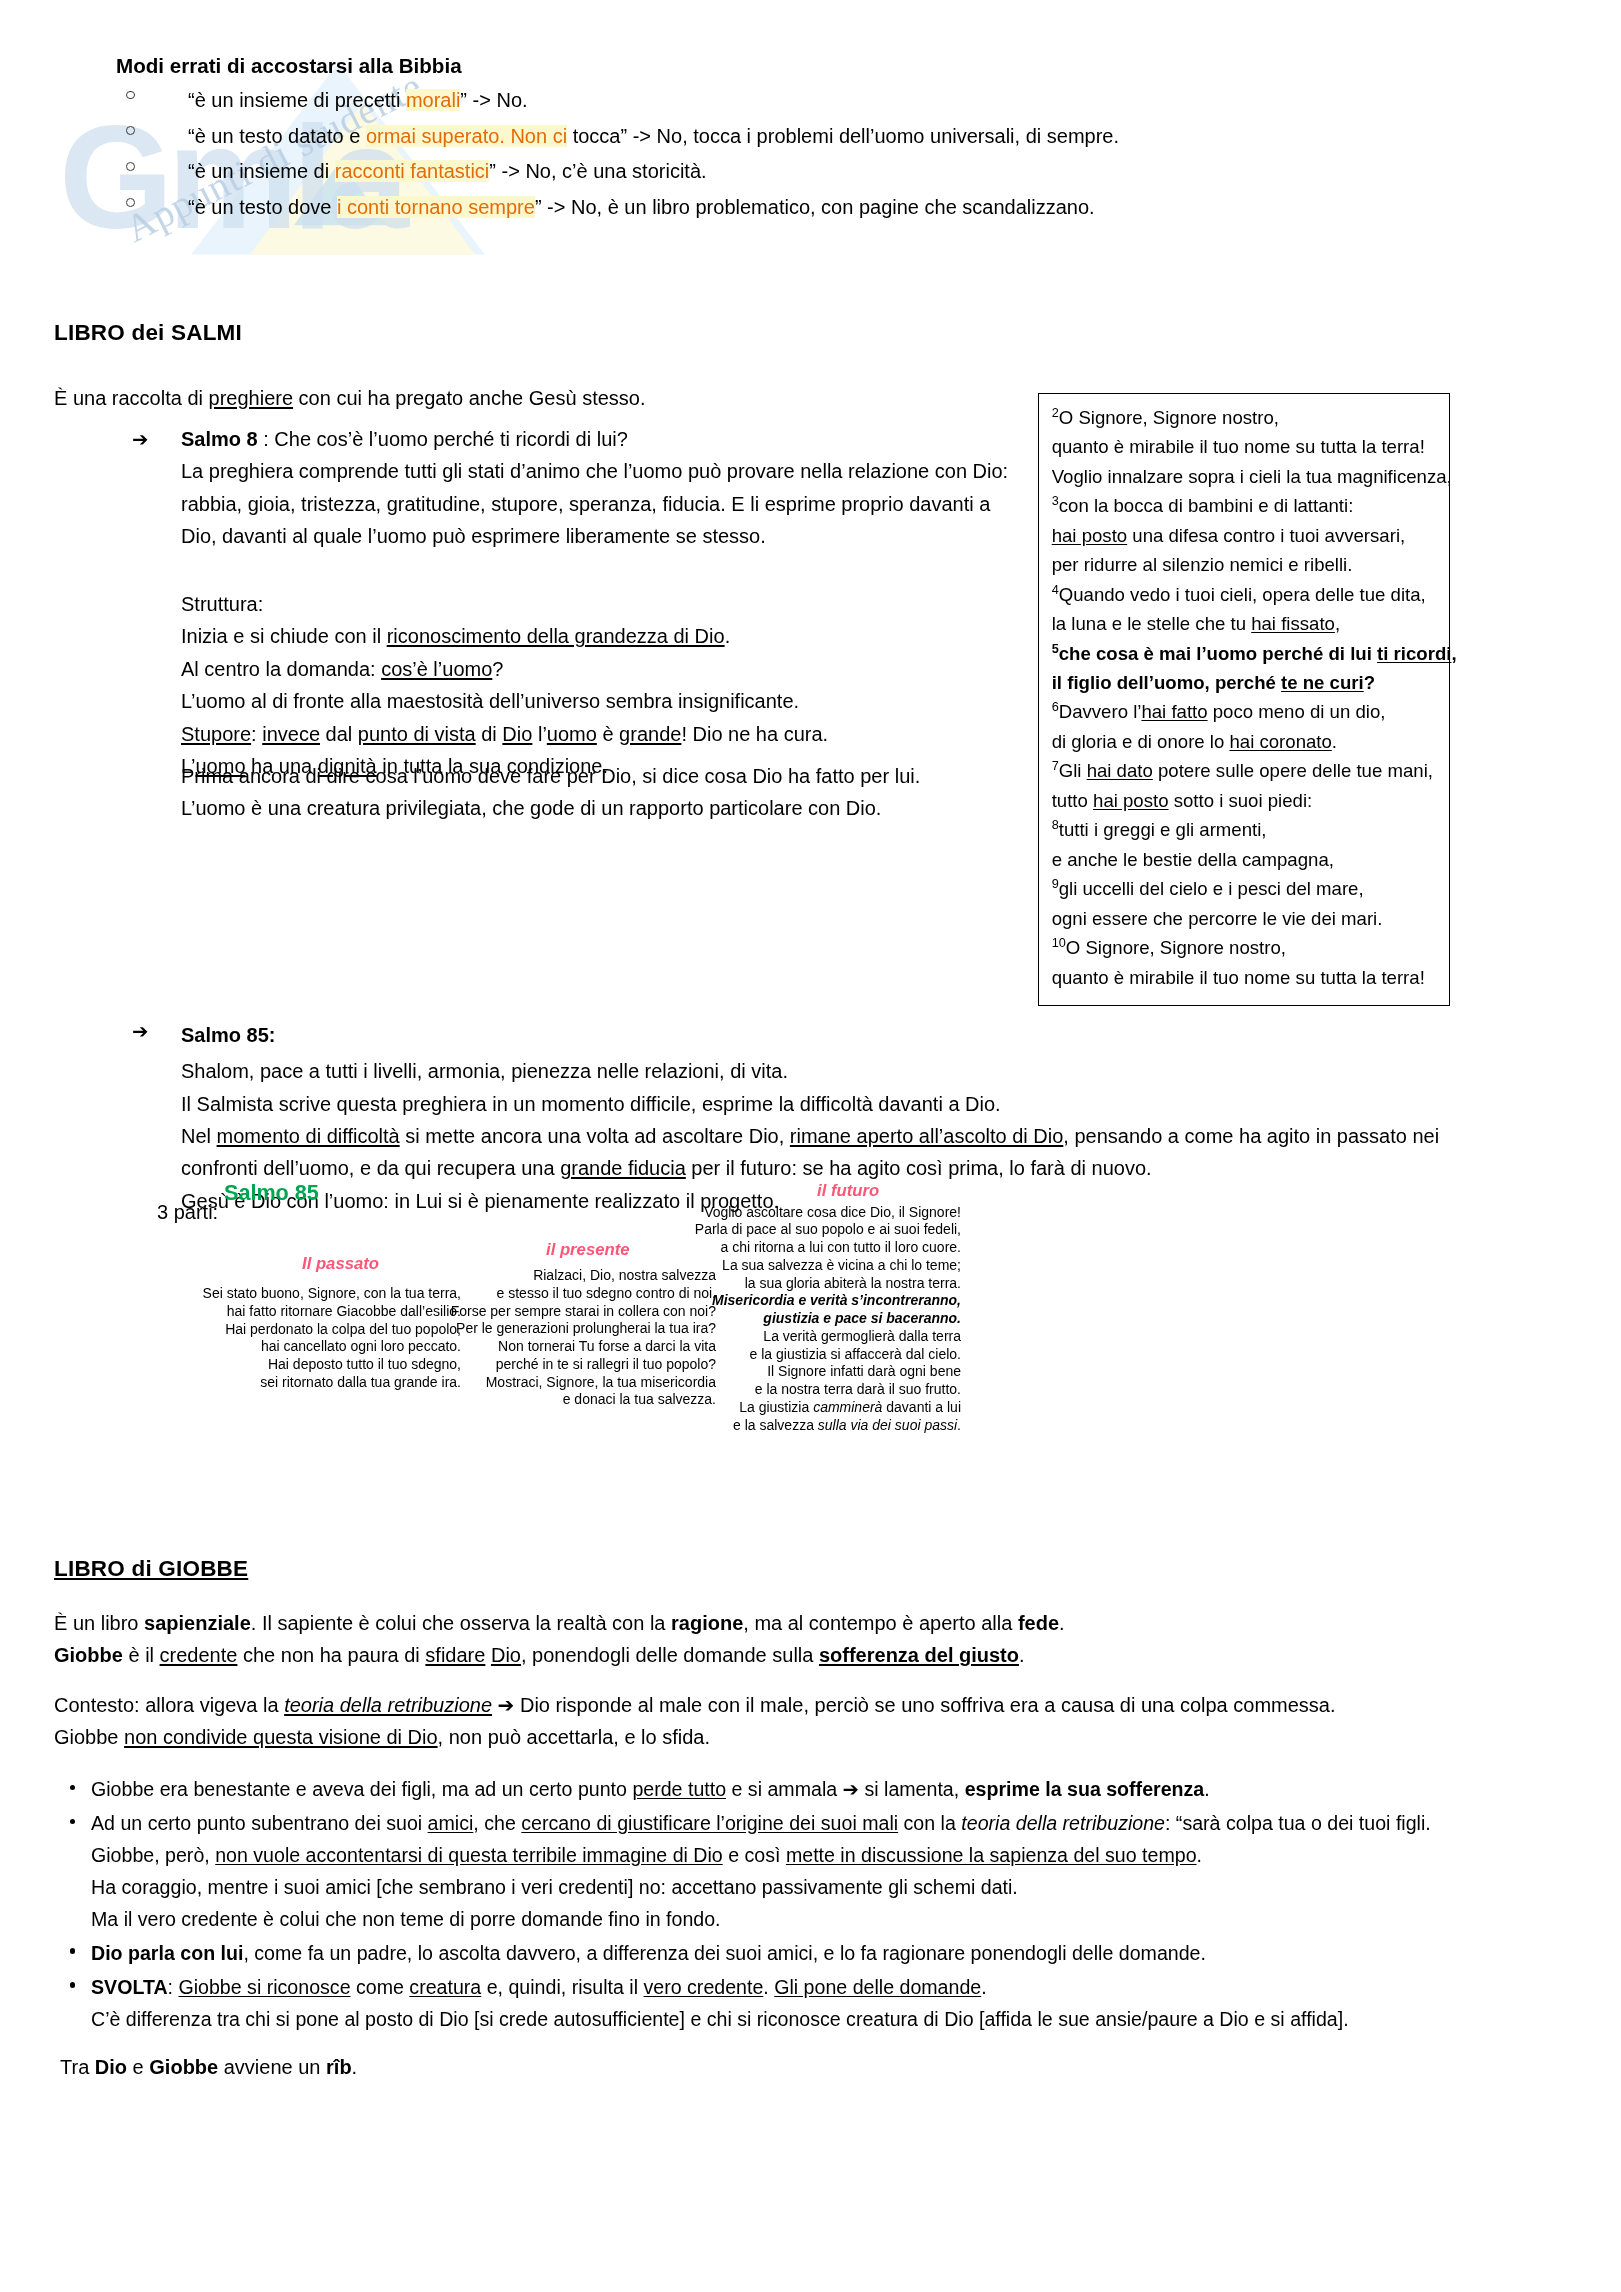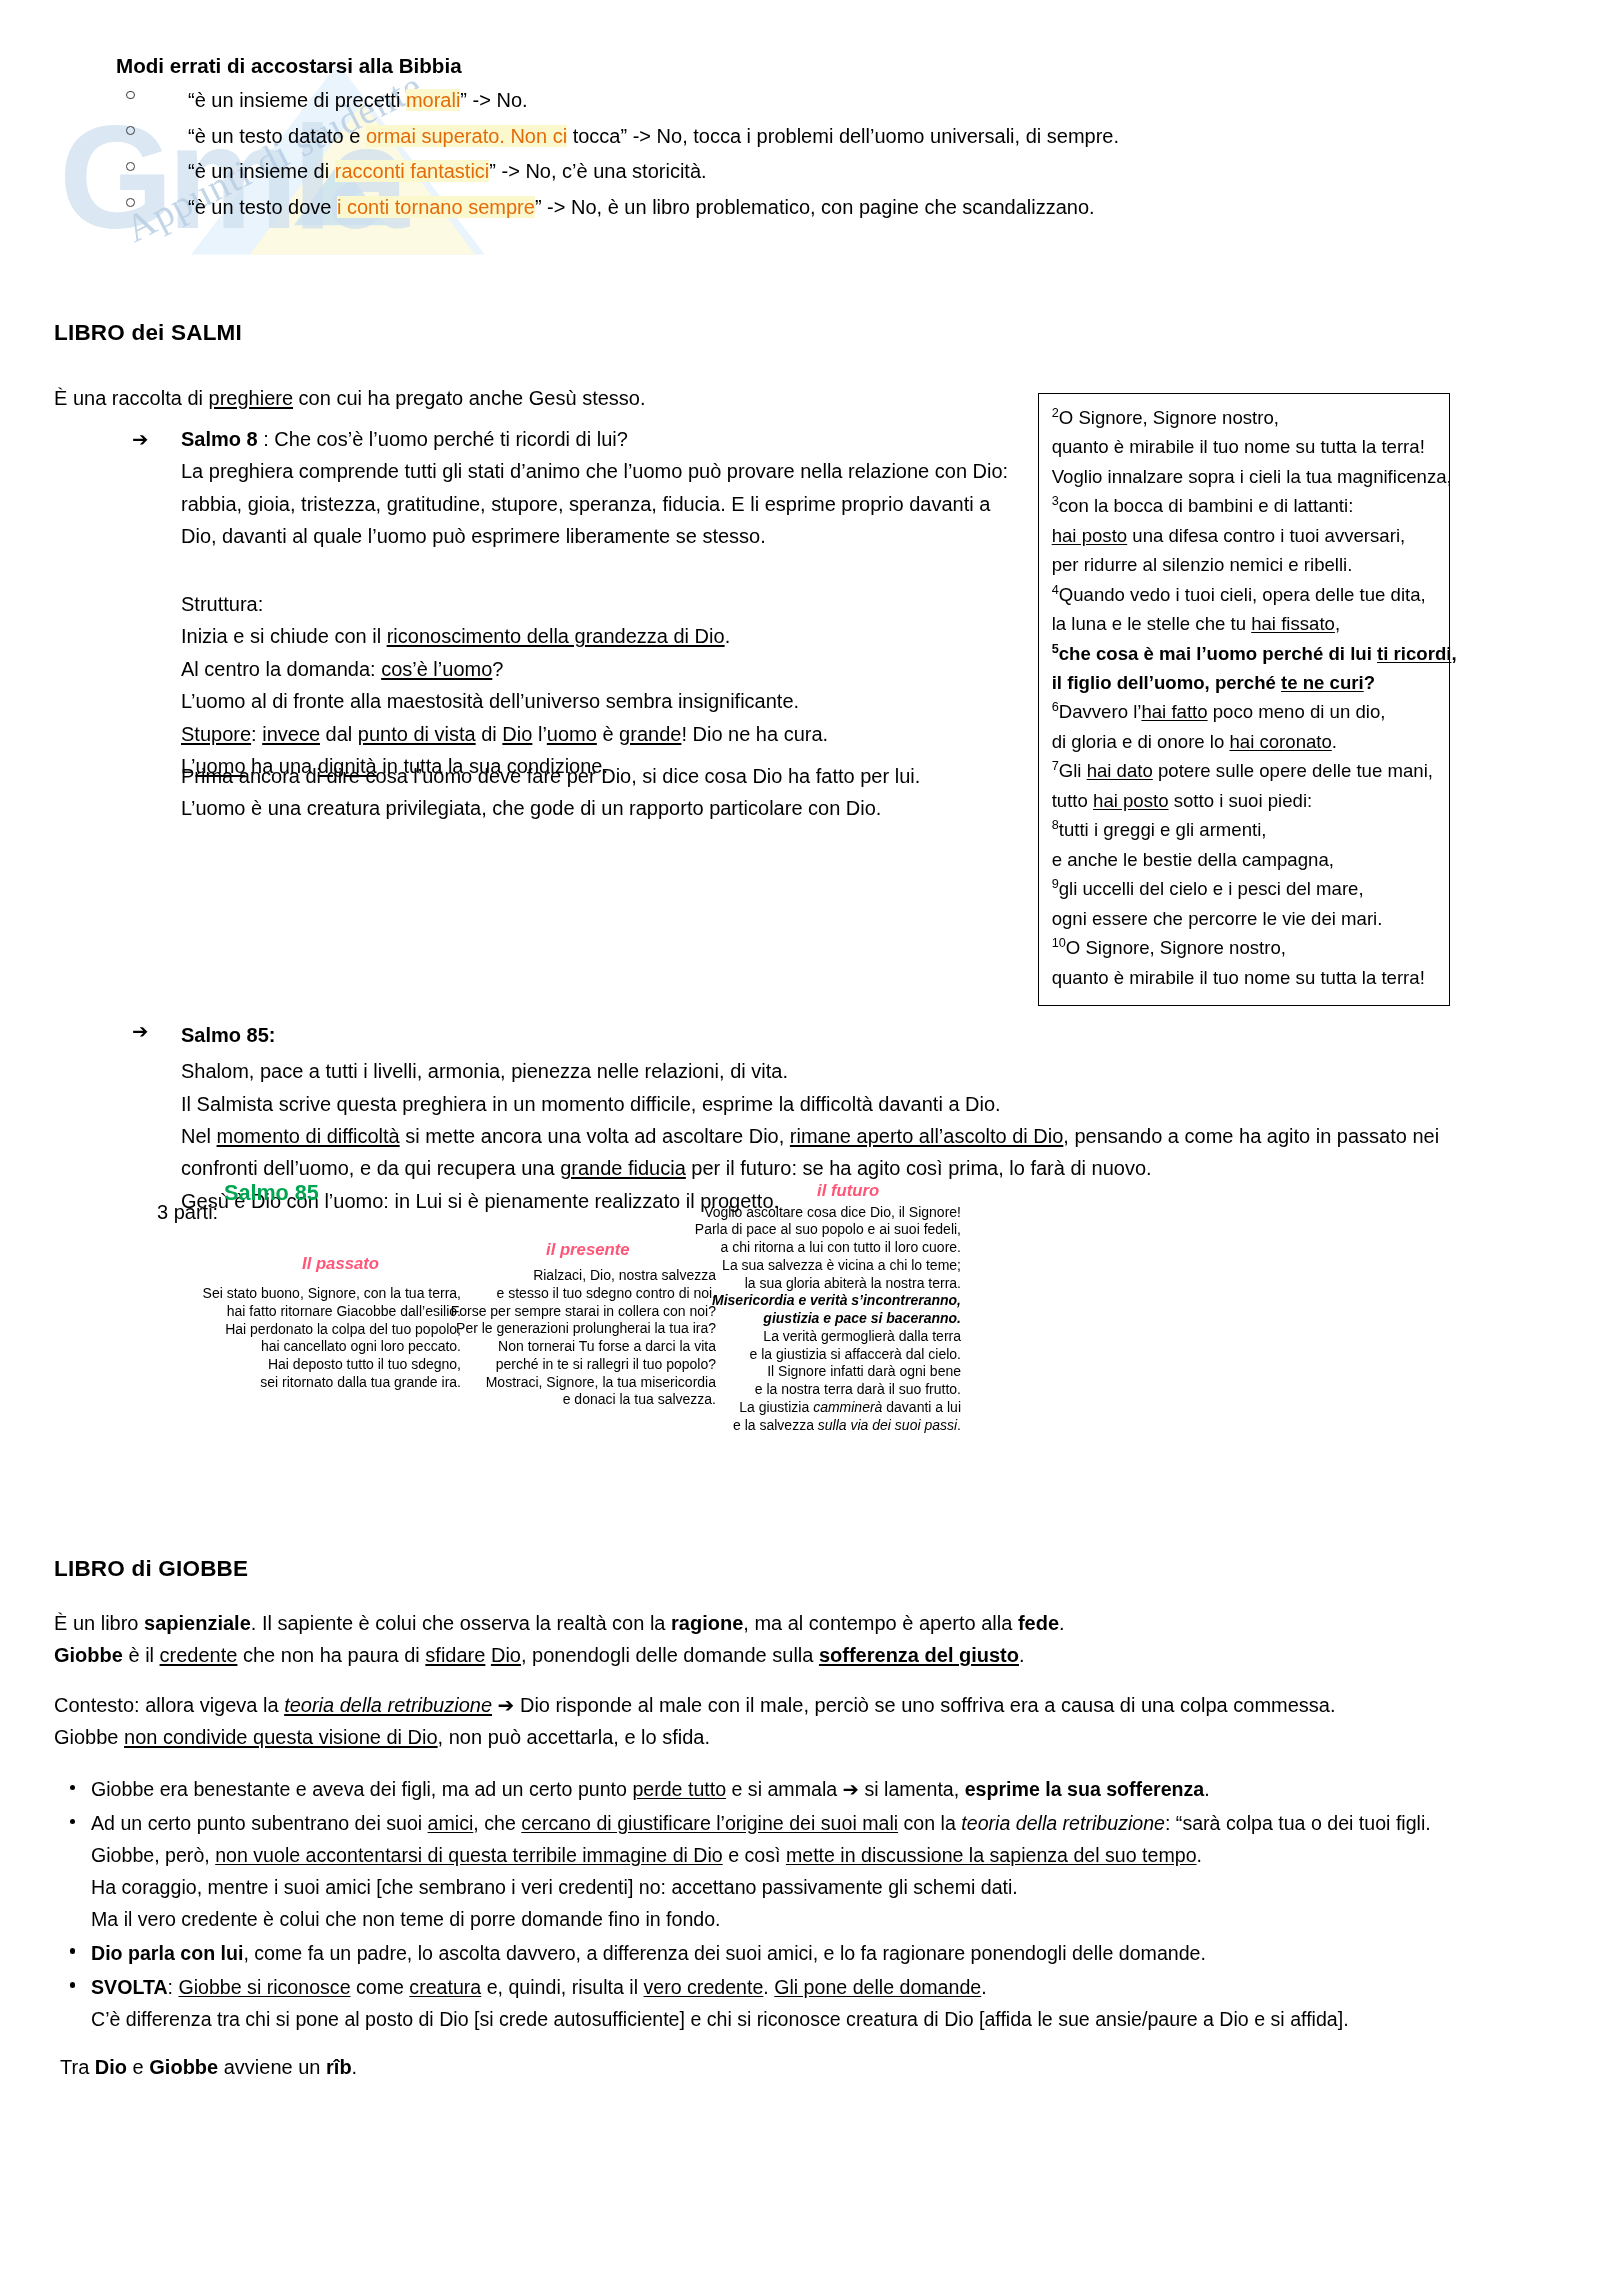--- a/index.html
+++ b/index.html
@@ -151,21 +151,21 @@
     text-align:right;
     font-size:14px;
     line-height:1.27;
     color:#000000;
     white-space:nowrap;
   }
   .dg-col .bi{font-weight:bold;font-style:italic;}
   .dg-col .it{font-style:italic;}
 
   
-  #giobbe-heading{position:absolute;left:54px;top:1556px;}
+  #giobbe-heading{position:absolute;left:54px;top:1556px;text-decoration:underline;}
   #giobbe-intro{position:absolute;left:54px;top:1607px;width:1421px;}
   #giobbe-contesto{position:absolute;left:54px;top:1689px;width:1441px;}
   #giobbe-list{position:absolute;left:54px;top:1774px;width:1451px;}
 
   .blist{list-style:none;margin:0;padding:0;}
   .blist > li{
     position:relative;
     padding-left:37px;
     margin-bottom:2px;
     font-size:19.6px;

